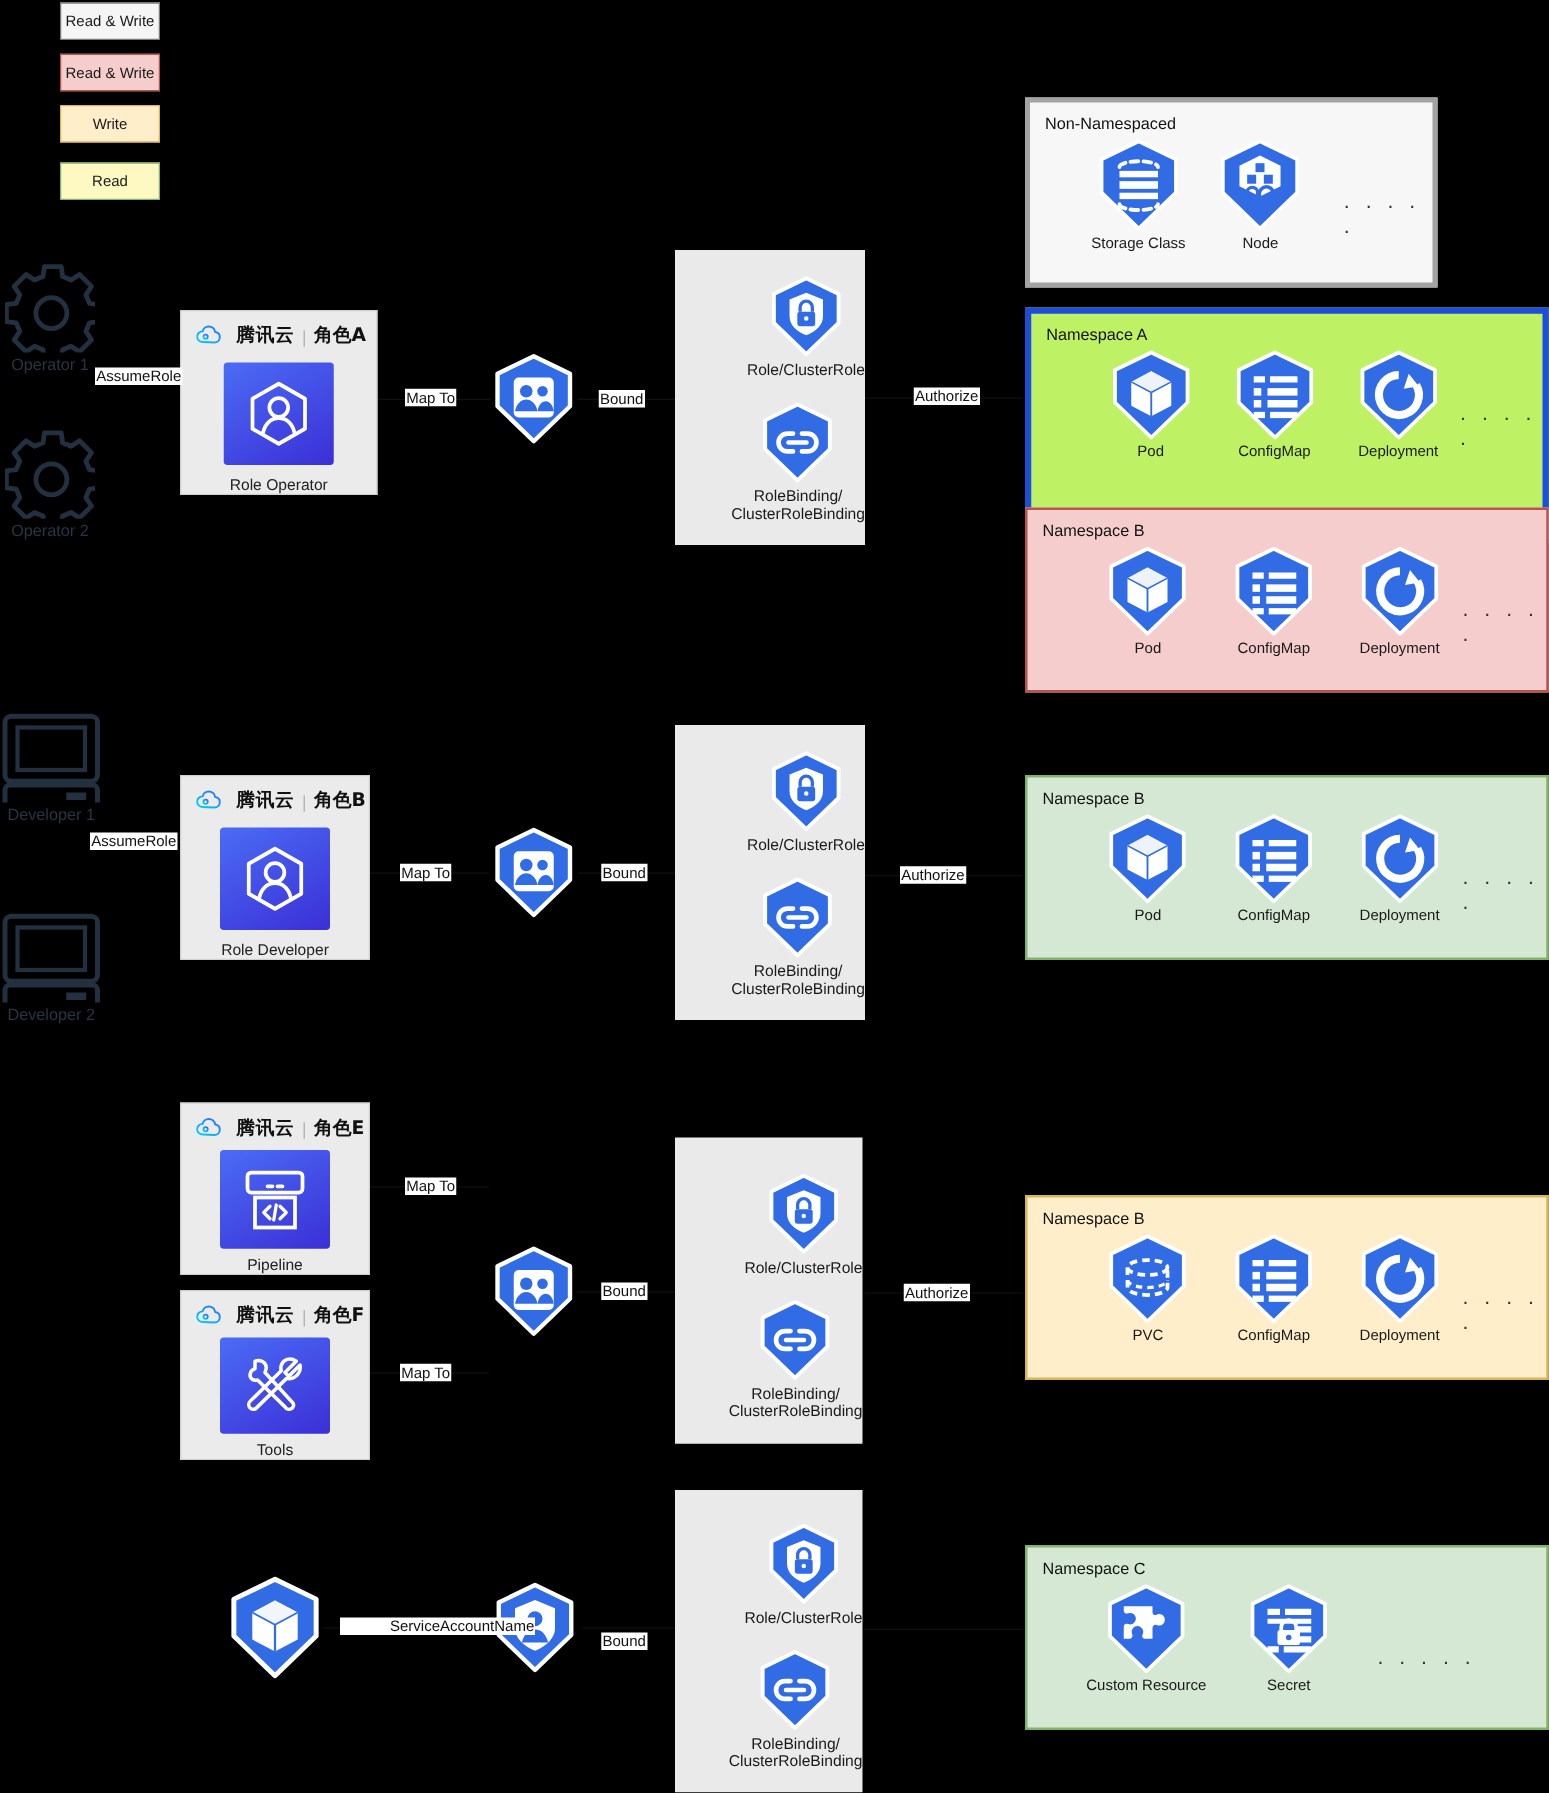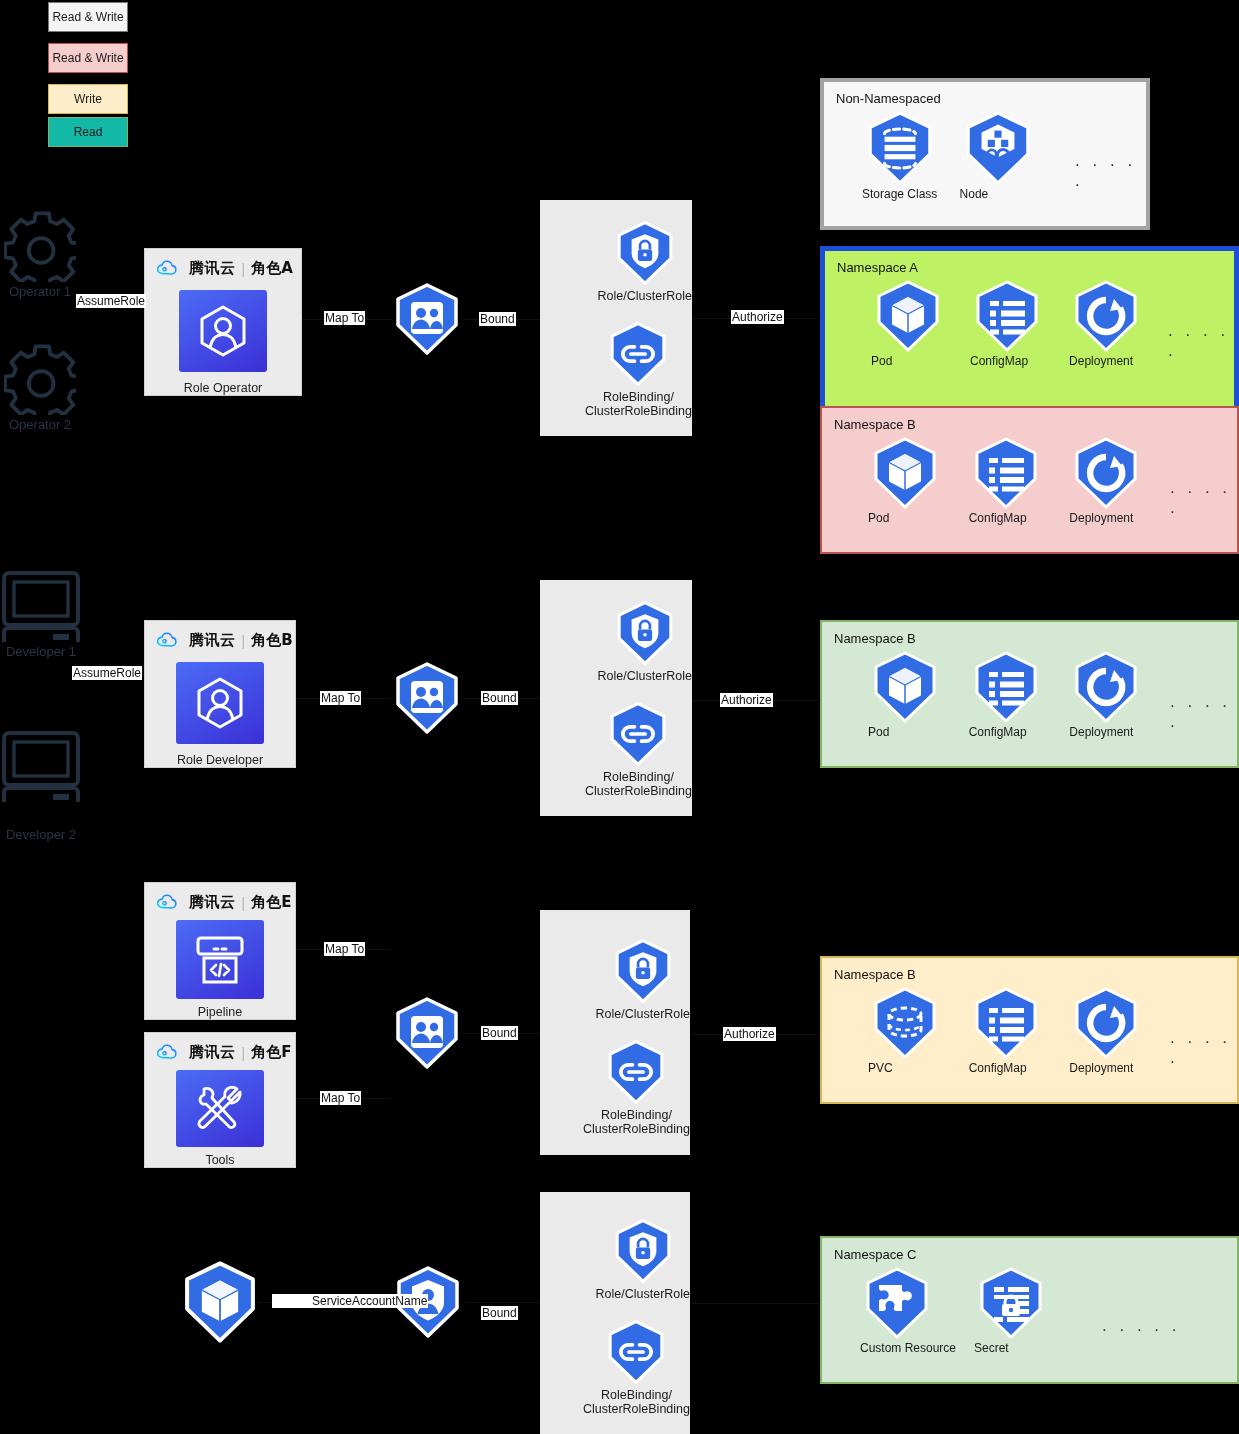--- a/index.html
+++ b/index.html
@@ -31,21 +31,21 @@
            font-family:"DejaVu Sans",sans-serif;}
   .tc-tile{width:88px;height:88px;border-radius:3px;margin-top:12px;
            background:linear-gradient(150deg,#4b6cf5 0%,#3b2fd6 100%);
            display:flex;align-items:center;justify-content:center;}
   .tc-caption{font-size:12.5px;color:#222;margin-top:9px;}
 
   
   .ns{box-sizing:border-box;}
   .ns-title{font-size:13px;color:#111;margin:9px 0 0 12px;}
   .ns-row{display:flex;align-items:flex-start;padding-left:46px;margin-top:4px;}
-  .ns-item{width:118px;display:flex;flex-direction:column;align-items:flex-start;}
+  .ns-item{width:118px;display:flex;flex-direction:column;align-items:center;}
   .ns-item .cap{font-size:12px;color:#1a1a1a;margin-top:1px;white-space:nowrap;}
   .dots{font-size:17px;color:#333;letter-spacing:4px;align-self:center;
         margin-top:34px;}
 
   
   .rbac{background:#eaeaea;display:flex;flex-direction:column;align-items:flex-end;}
   .rbac-item{display:flex;flex-direction:column;align-items:center;}
   .rbac-item .cap{font-size:12.5px;color:#1a1a1a;text-align:center;
                   line-height:14px;margin-top:3px;}
 
@@ -62,21 +62,21 @@
 <div class="abs" style="left:48px;top:2px;">
   <div class="legend-box" style="background:#f5f5f5;border-color:#7a7a7a;">
     <span>Read &amp; Write</span>
   </div>
   <div class="legend-box" style="background:#f5cdcd;border-color:#b85450;margin-top:11px;">
     <span>Read &amp; Write</span>
   </div>
   <div class="legend-box" style="background:#ffeec9;border-color:#d6b656;margin-top:11px;">
     <span>Write</span>
   </div>
-  <div class="legend-box" style="background:#14b8a6;border-color:#82b366;margin-top:3px;">
+  <div class="legend-box" style="background:#fef9c3;border-color:#82b366;margin-top:16px;">
     <span>Read</span>
   </div>
 </div>
 
 <div class="abs line-h" style="left:78px;top:302px;width:70px;"></div>
 <div class="abs line-h" style="left:300px;top:319px;width:92px;"></div>
 <div class="abs line-h" style="left:462px;top:319px;width:80px;"></div>
 <div class="abs line-h" style="left:692px;top:318px;width:126px;"></div>
 
 <div class="abs line-h" style="left:72px;top:673px;width:74px;"></div>
@@ -112,21 +112,21 @@
 <div class="abs actor" style="left:0px;top:570px;width:82px;">
   <svg width="80" height="72" viewBox="0 0 80 72">
     <rect x="3" y="3" width="74" height="52" rx="5" fill="none" stroke="#22303f" stroke-width="4"></rect>
     <rect x="13" y="12" width="54" height="34" fill="none" stroke="#22303f" stroke-width="3.4"></rect>
     <rect x="3" y="58" width="74" height="18" rx="4" fill="none" stroke="#22303f" stroke-width="4"></rect>
     <rect x="52" y="64" width="16" height="6" fill="#22303f"></rect>
   </svg>
   <span class="cap">Developer 1</span>
 </div>
 
-<div class="abs actor" style="left:0px;top:730px;width:82px;gap:23px;">
+<div class="abs actor" style="left:0px;top:730px;width:82px;">
   <svg width="80" height="72" viewBox="0 0 80 72">
     <rect x="3" y="3" width="74" height="52" rx="5" fill="none" stroke="#22303f" stroke-width="4"></rect>
     <rect x="13" y="12" width="54" height="34" fill="none" stroke="#22303f" stroke-width="3.4"></rect>
     <rect x="3" y="58" width="74" height="18" rx="4" fill="none" stroke="#22303f" stroke-width="4"></rect>
     <rect x="52" y="64" width="16" height="6" fill="#22303f"></rect>
   </svg>
   <span class="cap">Developer 2</span>
 </div>
 
 <div class="abs tc-card" style="left:144px;top:248px;width:156px;height:146px;">

